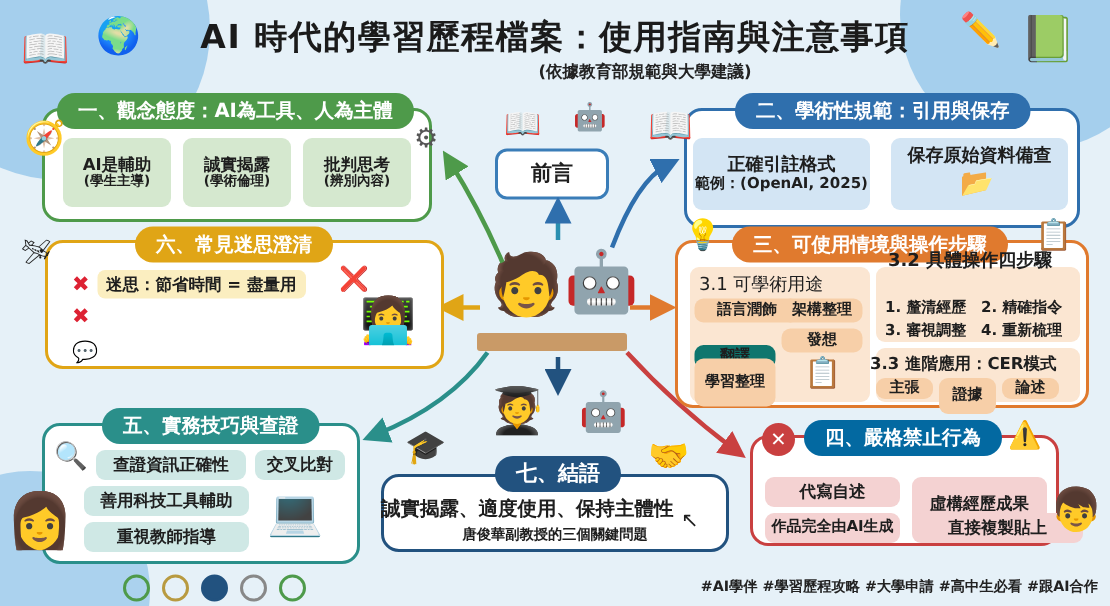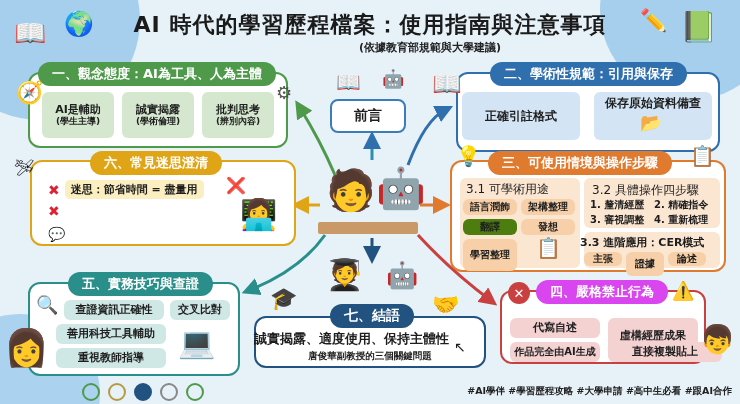--- a/index.html
+++ b/index.html
@@ -52,20 +52,21 @@
   <span>批判思考</span>
     <small>(辨別內容)</small>
   </div>
 <div class="icon" style="left:276px;top:84px;font-size:18px;color:#555">⚙</div>
 
 <div class="panel" style="left:456px;top:72px;width:264px;height:80px;border-color:#2f6fad"></div>
 <div class="hdr" style="left:490px;top:62px;background:#2f6fad">二、學術性規範：引用與保存</div>
 <div class="icon" style="left:432px;top:72px;font-size:24px">📖</div>
 <div class="chip" style="left:462px;top:92px;width:118px;height:48px;background:#d3e5f4;font-size:12px">
   <span>正確引註格式</span>
+    <small style="font-size:10px">範例：(OpenAI, 2025)</small>
   </div>
 <div class="chip" style="left:594px;top:92px;width:118px;height:48px;background:#d3e5f4;font-size:12px;justify-content:flex-start;padding-top:4px">
   <span>保存原始資料備查</span>
   </div>
 <div class="icon" style="left:640px;top:114px;font-size:18px">📂</div>
 
 <div class="center-box">前言</div>
 <div class="icon" style="left:336px;top:72px;font-size:20px">📖</div>
 <div class="icon" style="left:382px;top:70px;font-size:18px">🤖</div>
 <div class="icon" style="left:326px;top:170px;font-size:40px">🧑</div>
@@ -121,29 +122,29 @@
   </div>
 <div class="icon" style="left:226px;top:178px;font-size:16px">❌</div>
 <div class="icon" style="left:240px;top:200px;font-size:30px">👩‍💻</div>
 
 <div class="panel" style="left:450px;top:160px;width:276px;height:112px;border-color:#e07a2e"></div>
 <div class="hdr" style="left:488px;top:151px;background:#e07a2e">三、可使用情境與操作步驟</div>
 <div class="icon" style="left:456px;top:146px;font-size:20px">💡</div>
 <div class="icon" style="left:690px;top:146px;font-size:20px">📋</div>
 <div style="position:absolute;left:460px;top:178px;width:120px;height:90px;background:#fbe6d2;border-radius:6px"></div>
 <div style="position:absolute;left:466px;top:181px;font-size:12px;font-weight:normal">3.1 可學術用途</div>
-<div class="chip" style="left:463px;top:199px;width:54px;height:16px;background:#f7cfa8;font-size:10px">語言潤飾</div>
+<div class="chip" style="left:463px;top:199px;width:70px;height:16px;background:#f7cfa8;font-size:10px">語言潤飾</div>
 <div class="chip" style="left:521px;top:199px;width:54px;height:16px;background:#f7cfa8;font-size:10px">架構整理</div>
-<div class="chip" style="left:463px;top:219px;width:54px;height:16px;background:#4d7c0f;font-size:10px">翻譯</div>
+<div class="chip" style="left:463px;top:230px;width:54px;height:16px;background:#0f766e;font-size:10px">翻譯</div>
 <div class="chip" style="left:521px;top:219px;width:54px;height:16px;background:#f7cfa8;font-size:10px">發想</div>
 <div class="chip" style="left:463px;top:239px;width:54px;height:32px;background:#f7cfa8;font-size:10px">學習整理</div>
 <div class="icon" style="left:536px;top:238px;font-size:20px">📋</div>
 
 <div style="position:absolute;left:584px;top:178px;width:136px;height:50px;background:#fbe6d2;border-radius:6px"></div>
-<div style="position:absolute;left:592px;top:182px;font-size:12px;font-weight:normal">3.2 具體操作四步驟</div>
+<div style="position:absolute;left:592px;top:165px;font-size:12px;font-weight:bold">3.2 具體操作四步驟</div>
 <div style="position:absolute;left:590px;top:198px;font-size:10px;font-weight:bold">1. 釐清經歷</div>
 <div style="position:absolute;left:654px;top:198px;font-size:10px;font-weight:bold">2. 精確指令</div>
 <div style="position:absolute;left:590px;top:213px;font-size:10px;font-weight:bold">3. 審視調整</div>
 <div style="position:absolute;left:654px;top:213px;font-size:10px;font-weight:bold">4. 重新梳理</div>
 
 <div style="position:absolute;left:584px;top:232px;width:136px;height:36px;background:#fbe6d2;border-radius:6px"></div>
 <div style="position:absolute;left:580px;top:235px;font-size:11px;font-weight:bold">3.3 進階應用：CER模式</div>
 <div class="chip" style="left:584px;top:252px;width:38px;height:14px;background:#f7cfa8;font-size:10px">主張</div>
 <div class="chip" style="left:626px;top:252px;width:38px;height:24px;background:#f7cfa8;font-size:10px">證據</div>
 <div class="chip" style="left:668px;top:252px;width:38px;height:14px;background:#f7cfa8;font-size:10px">論述</div>
@@ -167,21 +168,21 @@
 <div class="hdr" style="left:330px;top:304px;background:#22527f;font-size:14px">七、結語</div>
 <div style="position:absolute;left:254px;top:330px;width:232px;text-align:left;font-size:13px;font-weight:bold">誠實揭露、適度使用、保持主體性</div>
 <div style="position:absolute;left:254px;top:350px;width:232px;text-align:center;font-size:9.5px;font-weight:bold">唐俊華副教授的三個關鍵問題</div>
 <div class="icon" style="left:270px;top:288px;font-size:22px">🎓</div>
 <div class="icon" style="left:326px;top:260px;font-size:30px">🧑‍🎓</div>
 <div class="icon" style="left:386px;top:262px;font-size:26px">🤖</div>
 <div class="icon" style="left:432px;top:294px;font-size:22px">🤝</div>
 <div class="icon" style="left:454px;top:340px;font-size:14px">↖</div>
 
 <div class="panel" style="left:500px;top:290px;width:206px;height:74px;border-color:#c94040"></div>
-<div class="hdr" style="left:536px;top:280px;background:#d946ef">四、嚴格禁止行為</div>
+<div class="hdr" style="left:536px;top:280px;background:#0369a1">四、嚴格禁止行為</div>
 <div class="icon" style="left:508px;top:282px;width:22px;height:22px;border-radius:50%;background:#c94040;color:#fff;font-size:13px;font-weight:bold">✕</div>
 <div class="icon" style="left:672px;top:282px;font-size:18px">⚠️</div>
 <div class="chip" style="left:510px;top:318px;width:90px;height:20px;background:#f4d2d2">代寫自述</div>
 <div class="chip" style="left:608px;top:318px;width:90px;height:36px;background:#f4d2d2">虛構經歷成果</div>
 <div class="chip" style="left:510px;top:342px;width:90px;height:20px;background:#f4d2d2;font-size:10px">作品完全由AI生成</div>
 <div class="chip" style="left:608px;top:342px;width:114px;height:20px;background:#f4d2d2">直接複製貼上</div>
 <div class="icon" style="left:700px;top:326px;font-size:28px">👦</div>
 
 <div class="hashtags">#AI學伴 #學習歷程攻略 #大學申請 #高中生必看 #跟AI合作</div>
 

